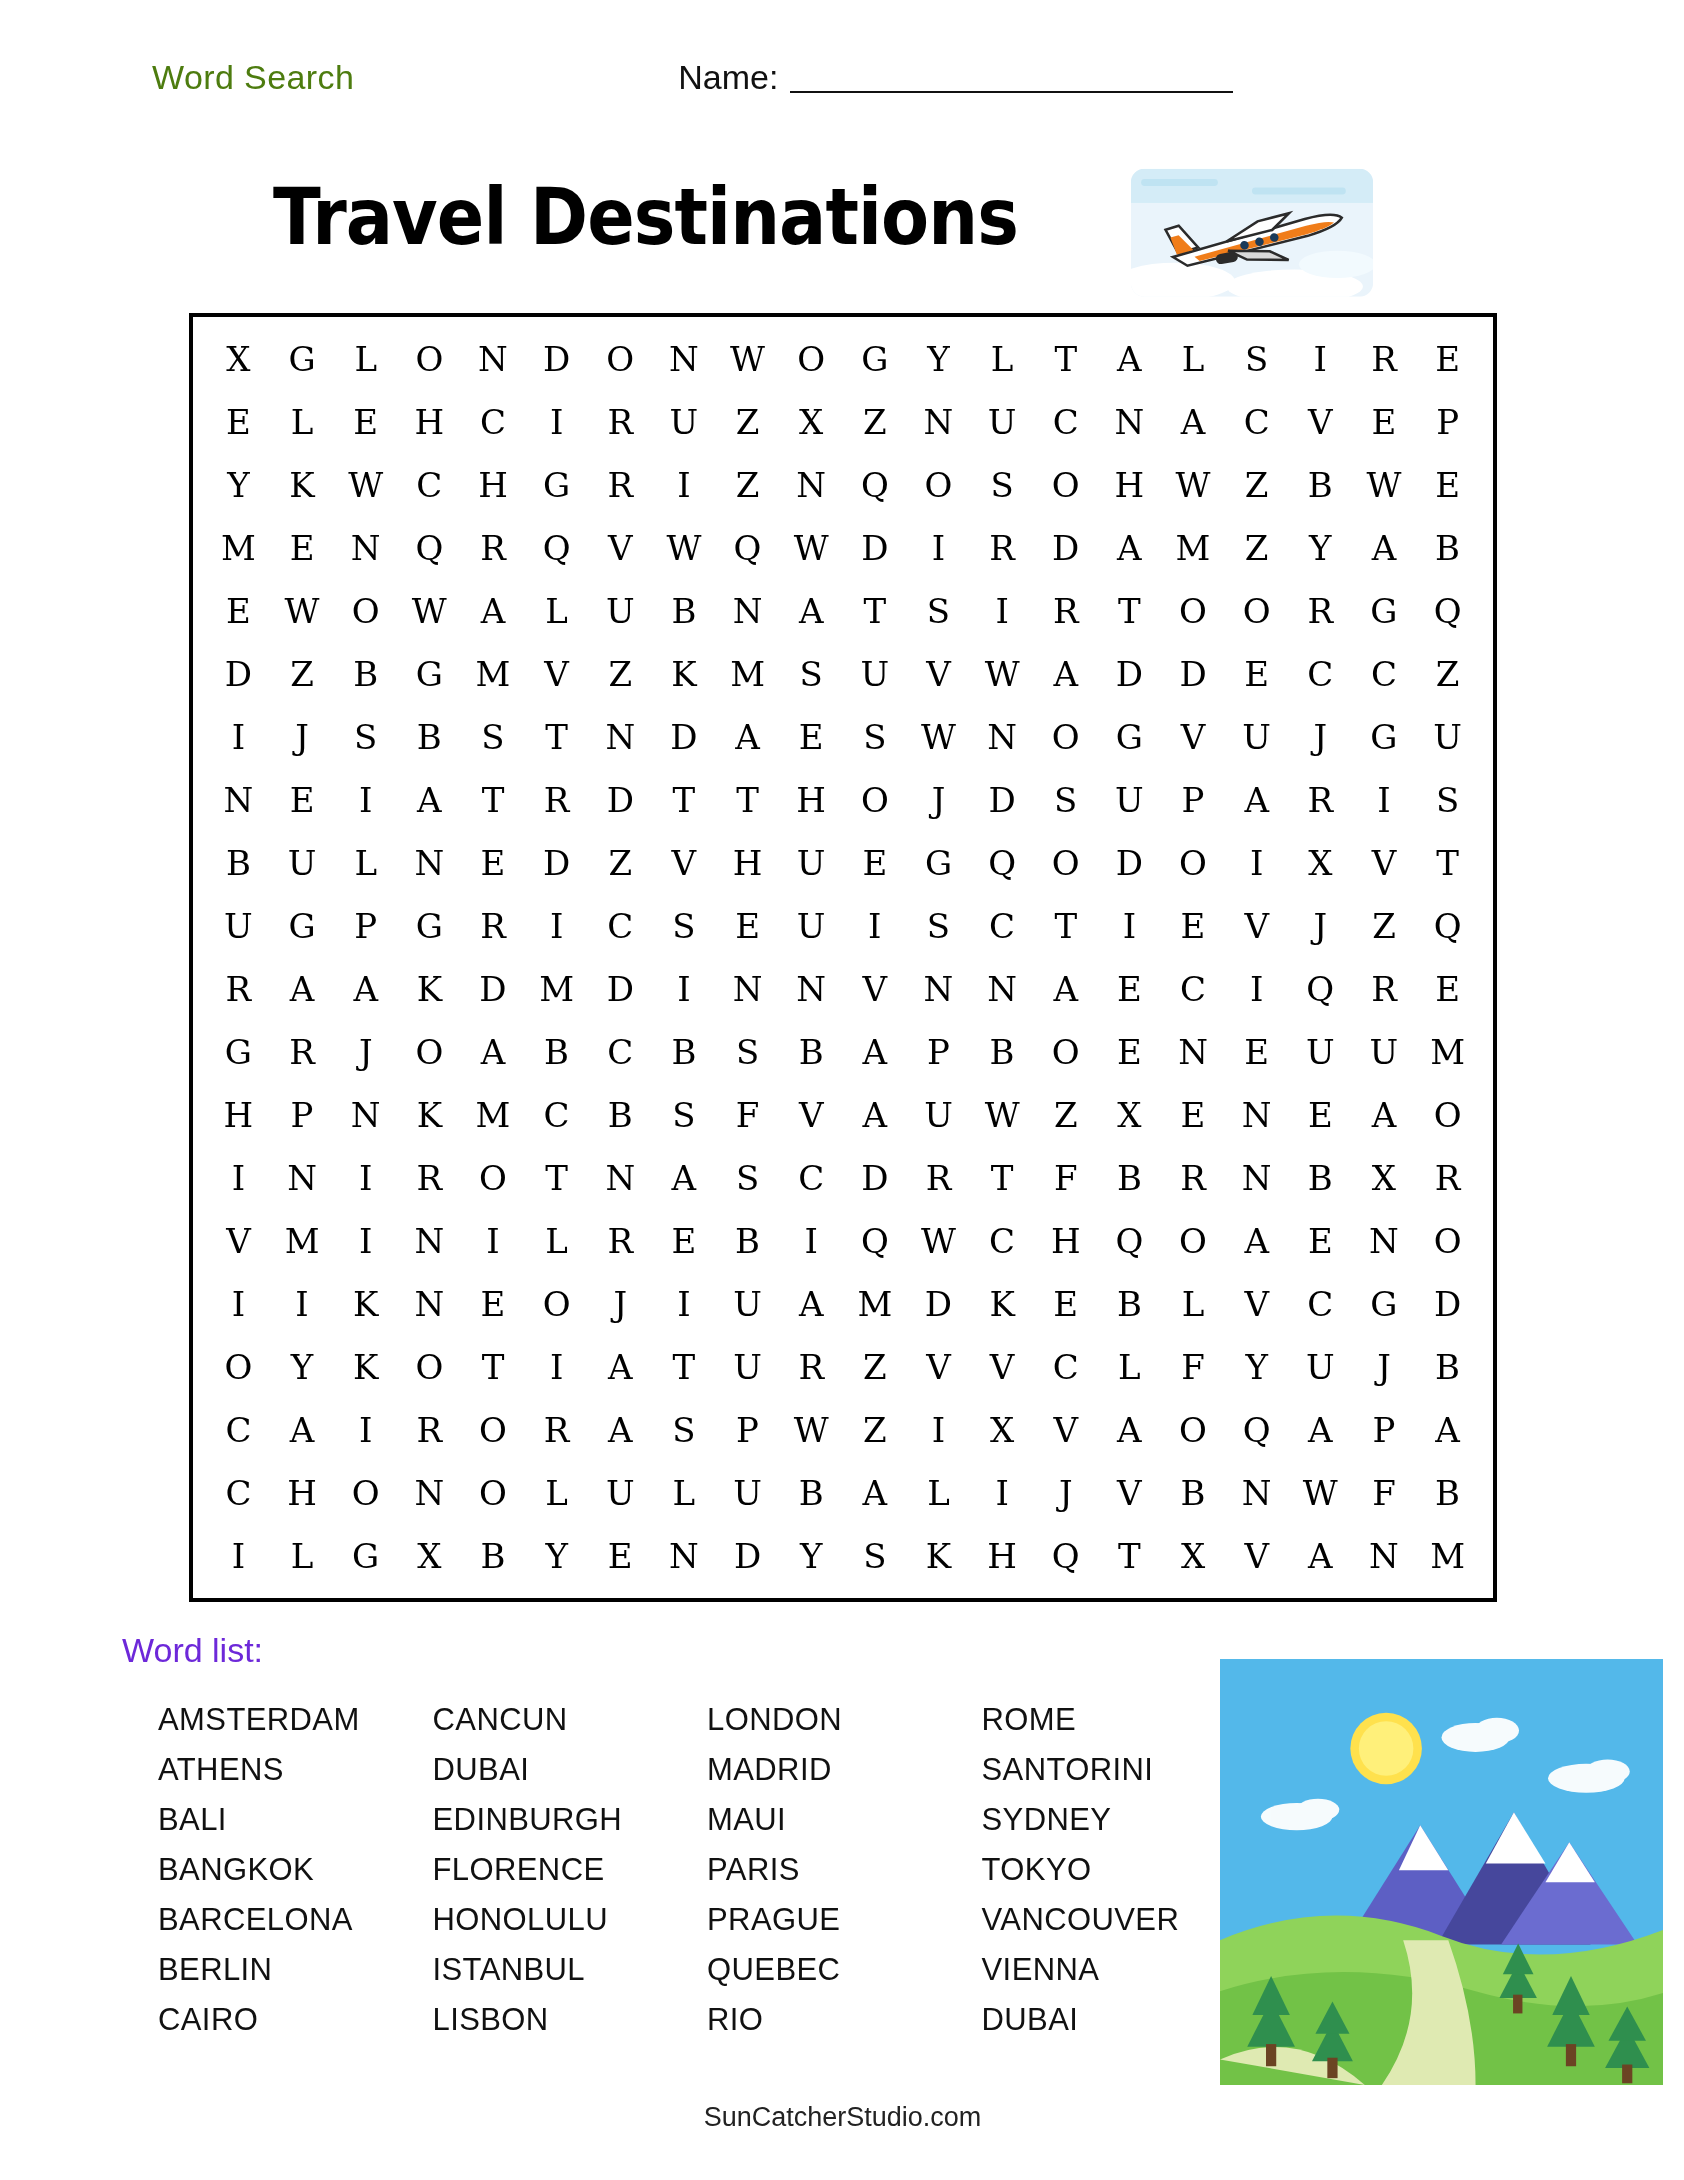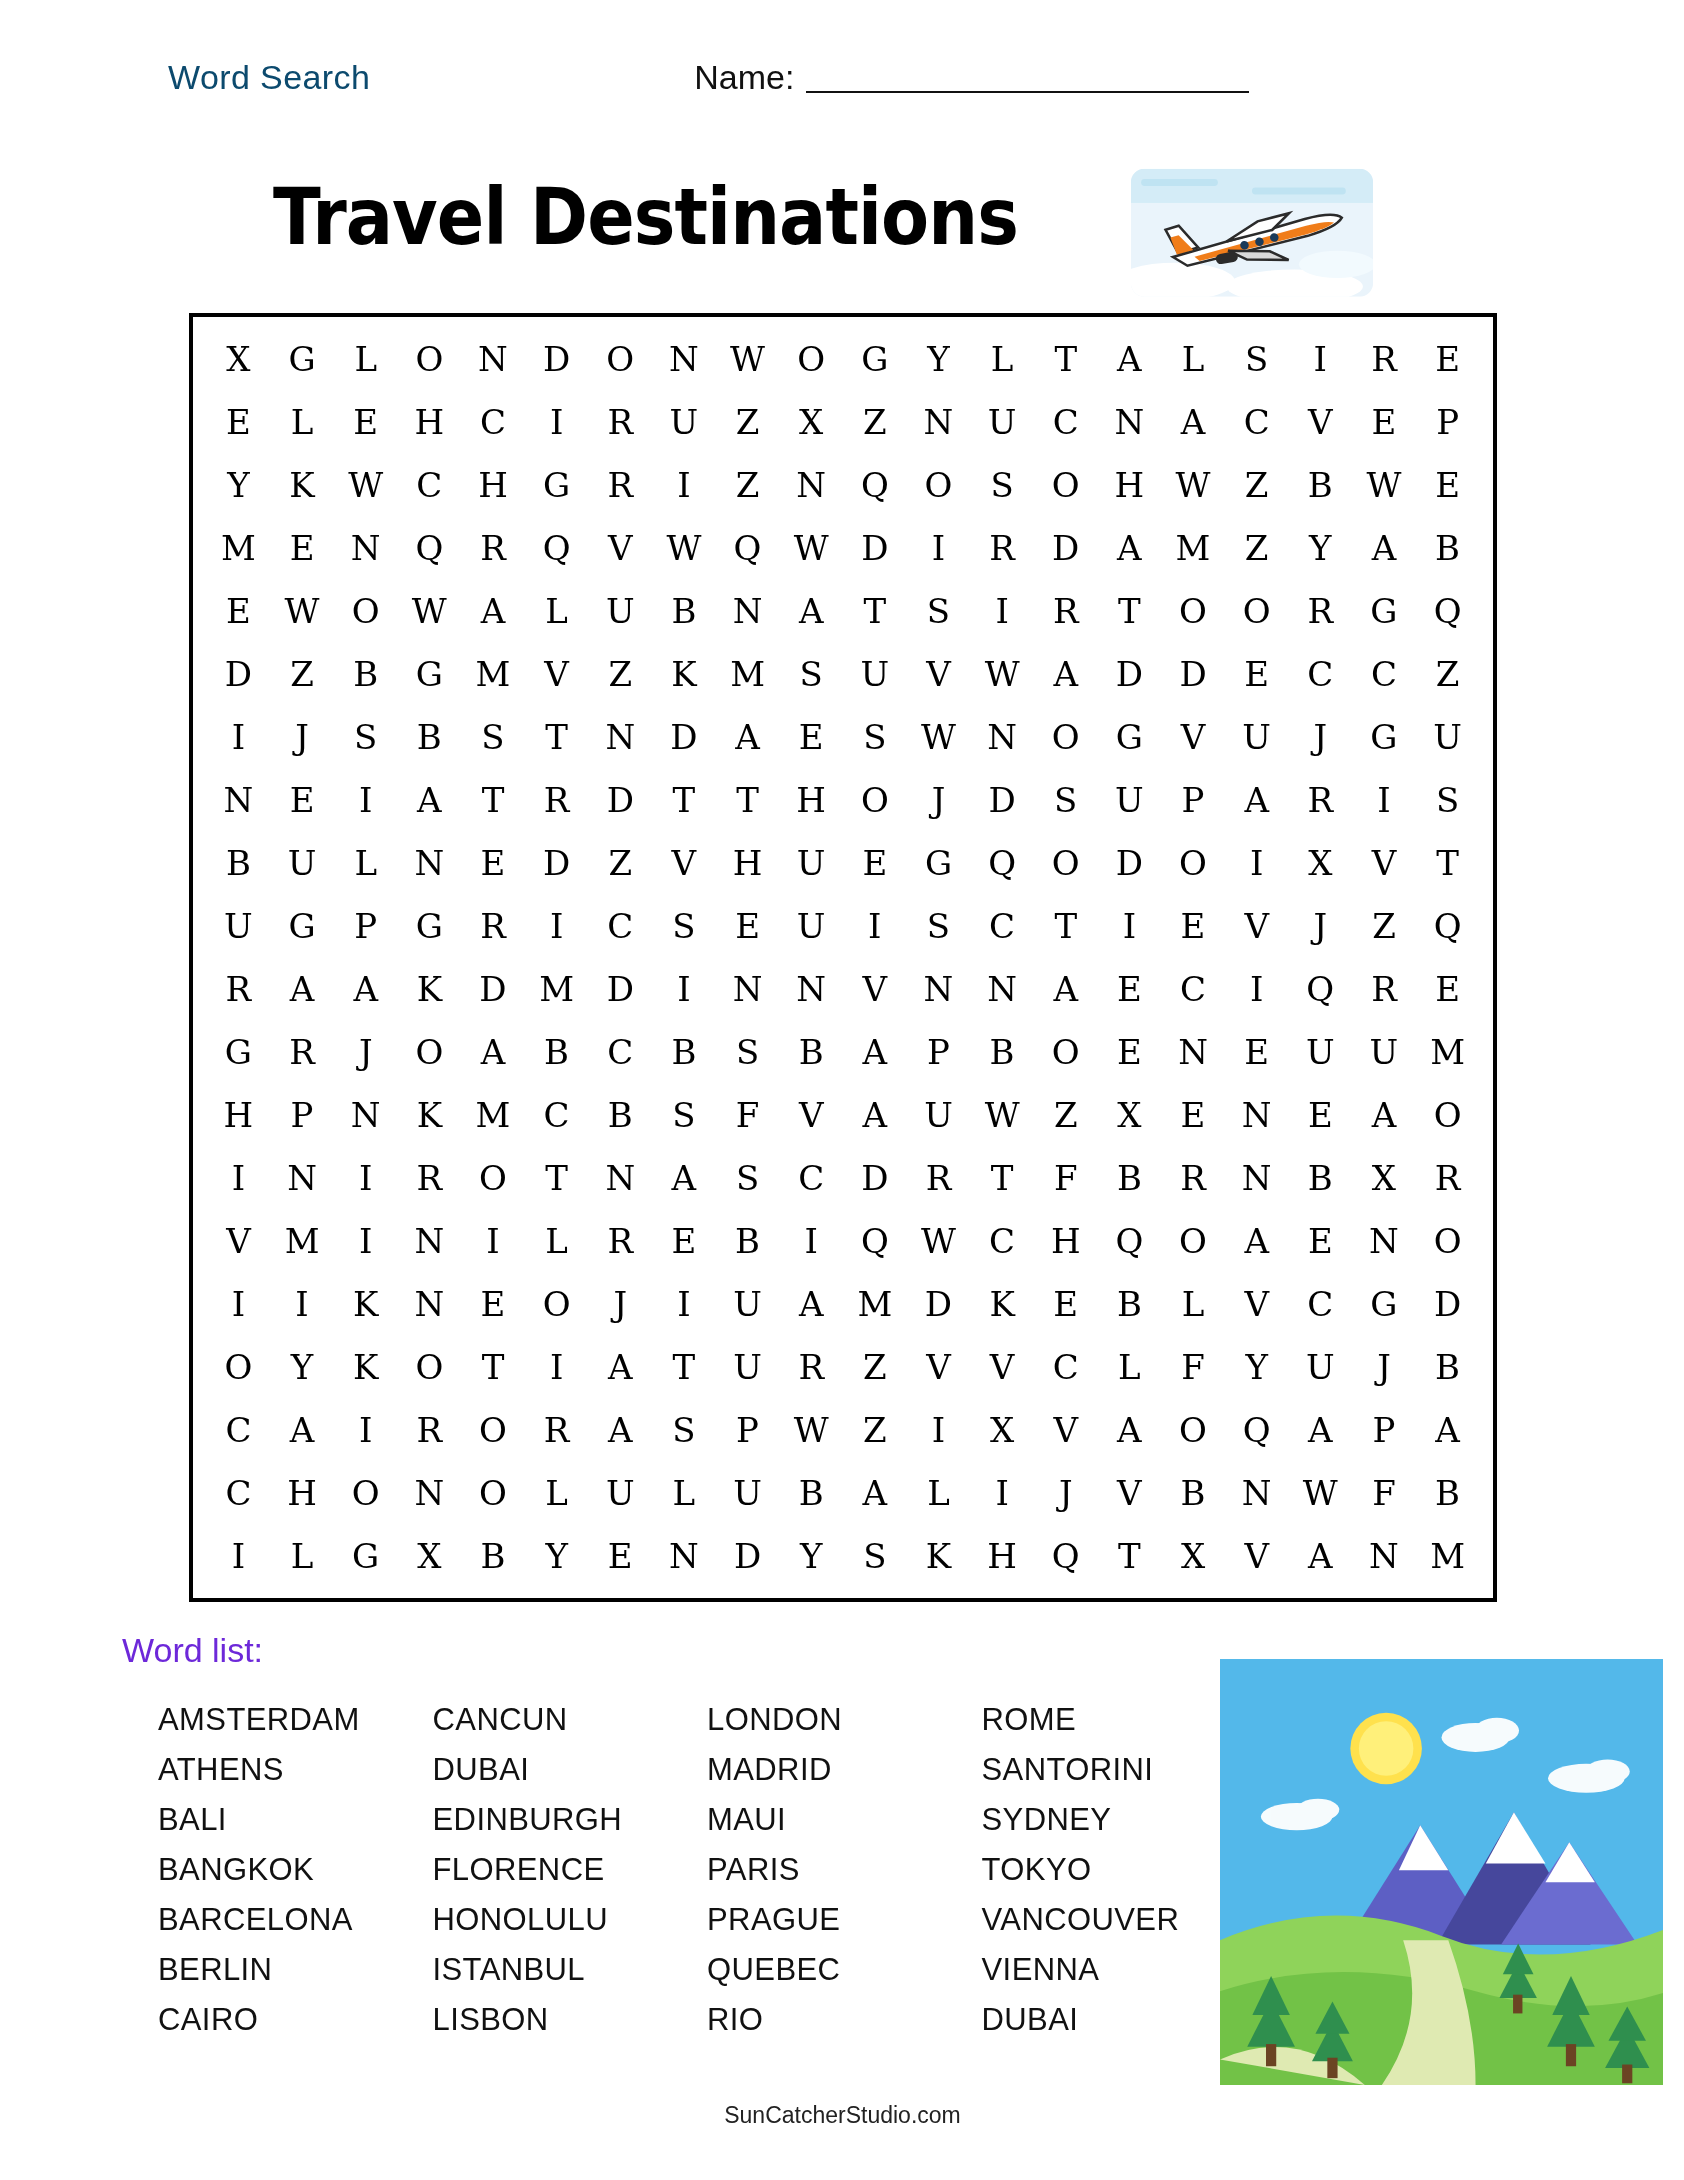--- a/index.html
+++ b/index.html
@@ -26,22 +26,21 @@
     top: 58px;
     left: 152px;
     right: 128px;
     height: 51px;
     display: flex;
     align-items: baseline;
   }
   .worksheet-type {
     font-size: 34px;
     letter-spacing: 0.4px;
-    color: #0c4a6e;
-    margin-left: 16px;
+    color: #4d7c0f;
   }
   .name-area {
     margin-left: 324px;
     display: flex;
     align-items: center;
     font-size: 34px;
     color: #111;
   }
   .name-line {
     display: inline-block;
@@ -144,21 +143,21 @@
     height: 426px;
   }
 
   
   .footer {
     position: absolute;
     top: 2102px;
     left: 0;
     width: 100%;
     text-align: center;
-    font-size: 23px;
+    font-size: 27px;
     color: #222;
   }
 </style>
 </head>
 <body>
 
 <div class="page">
 
   <div class="header">
     <span class="worksheet-type">Word Search</span>

